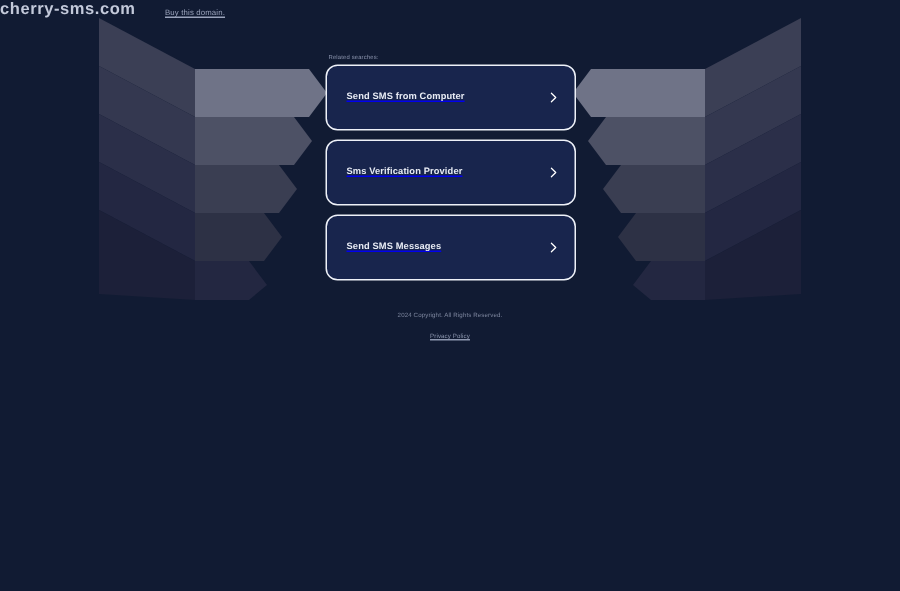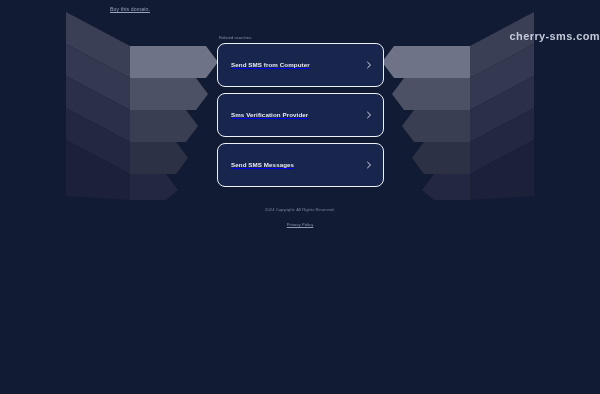--- a/index.html
+++ b/index.html
@@ -60,22 +60,22 @@
   .content {
     position: absolute;
     top: 0;
     left: 0;
     right: 0;
     z-index: 4;
   }
 
   .site-title {
     margin: 0;
-    padding-top: 30px;
-    text-align: right;
+    padding-top: 0;
+    text-align: left;
     font-size: 11px;
     font-weight: bold;
     letter-spacing: 0.035em;
     color: #c3c9da;
   }
 
   .cards-wrap {
     position: absolute;
     top: 36px;
     left: 50%;

